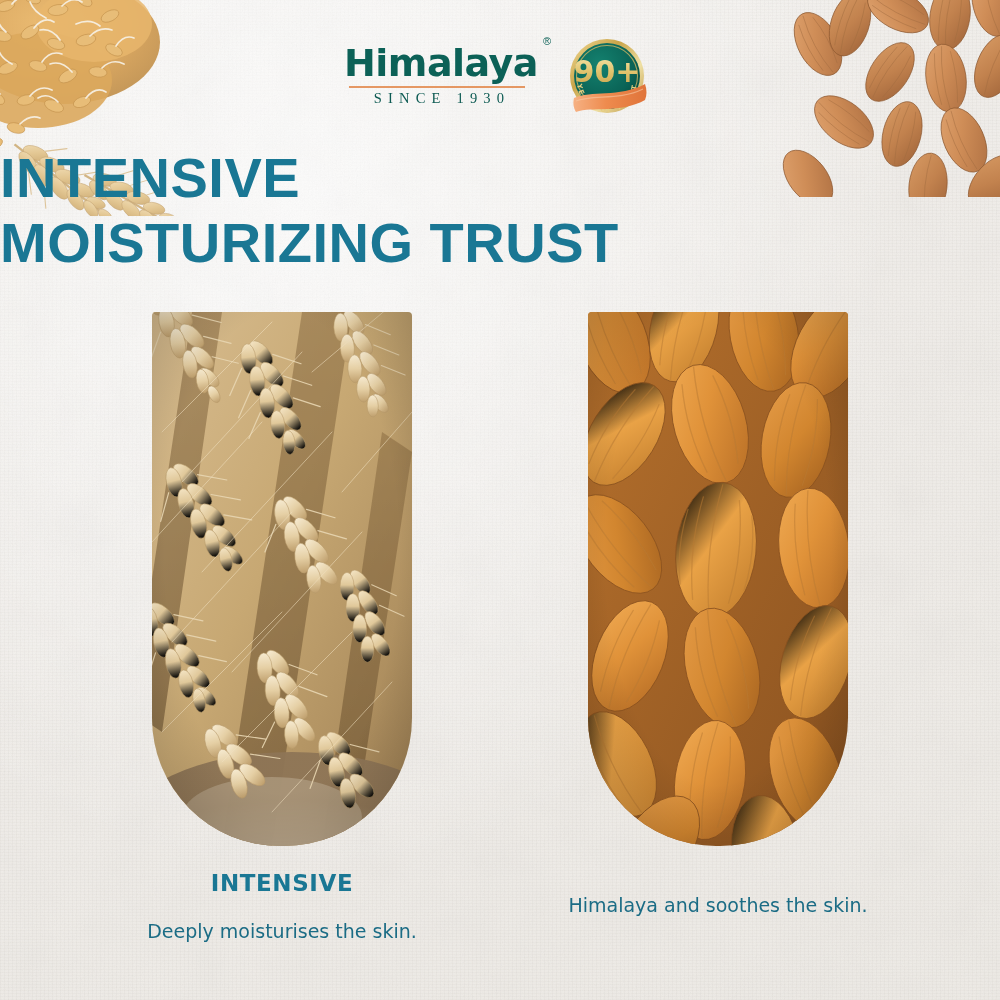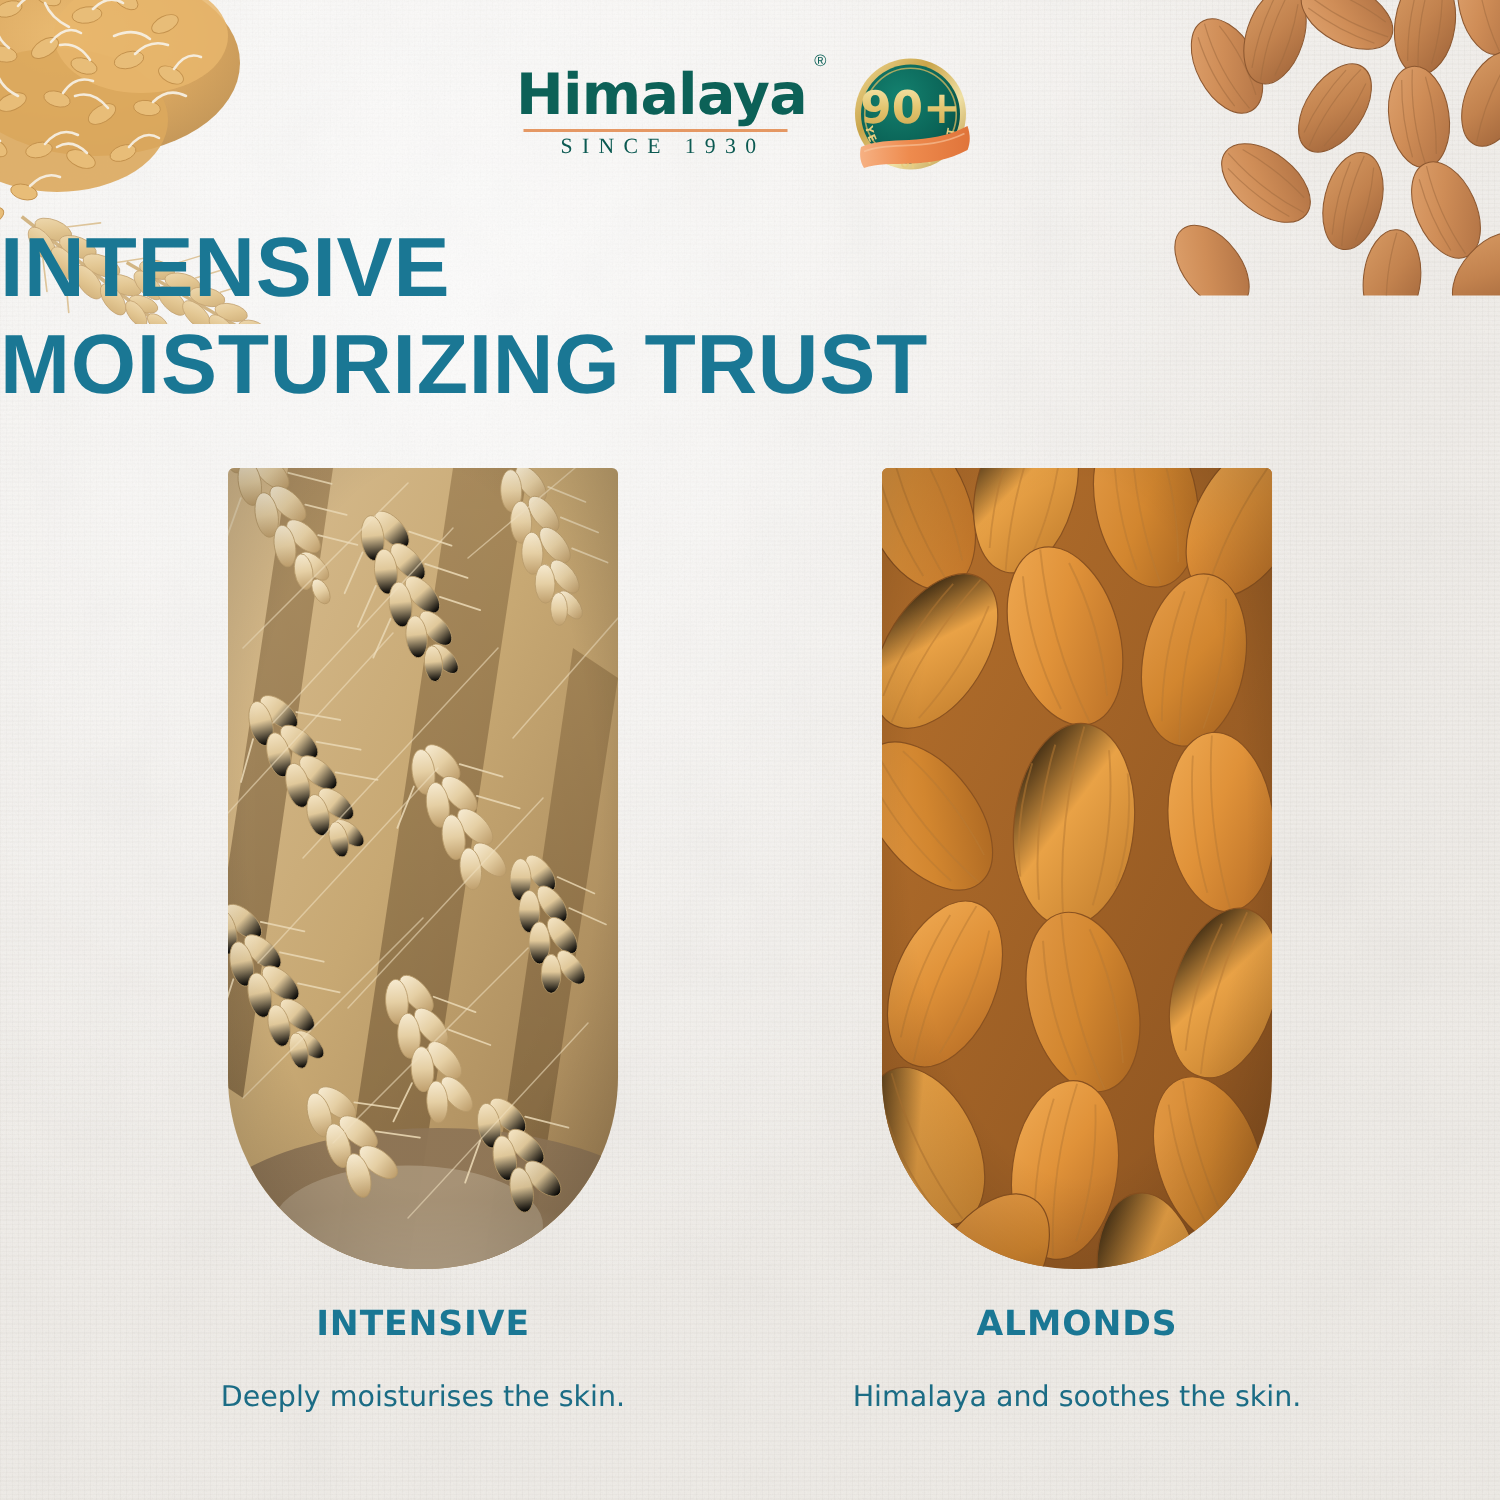--- a/index.html
+++ b/index.html
@@ -720,18 +720,17 @@
       </svg>
     </div>
   </div>
 
   <div class="captions">
     <div class="caption left">
       <div class="cap-title">INTENSIVE</div>
       <div class="cap-sub">Deeply moisturises the skin.</div>
     </div>
     <div class="caption right">
-      <div class="cap-title">ALMONDS</div>
       <div class="cap-sub">Himalaya and soothes the skin.</div>
     </div>
   </div>
 
 </div>
 
 </body></html>

